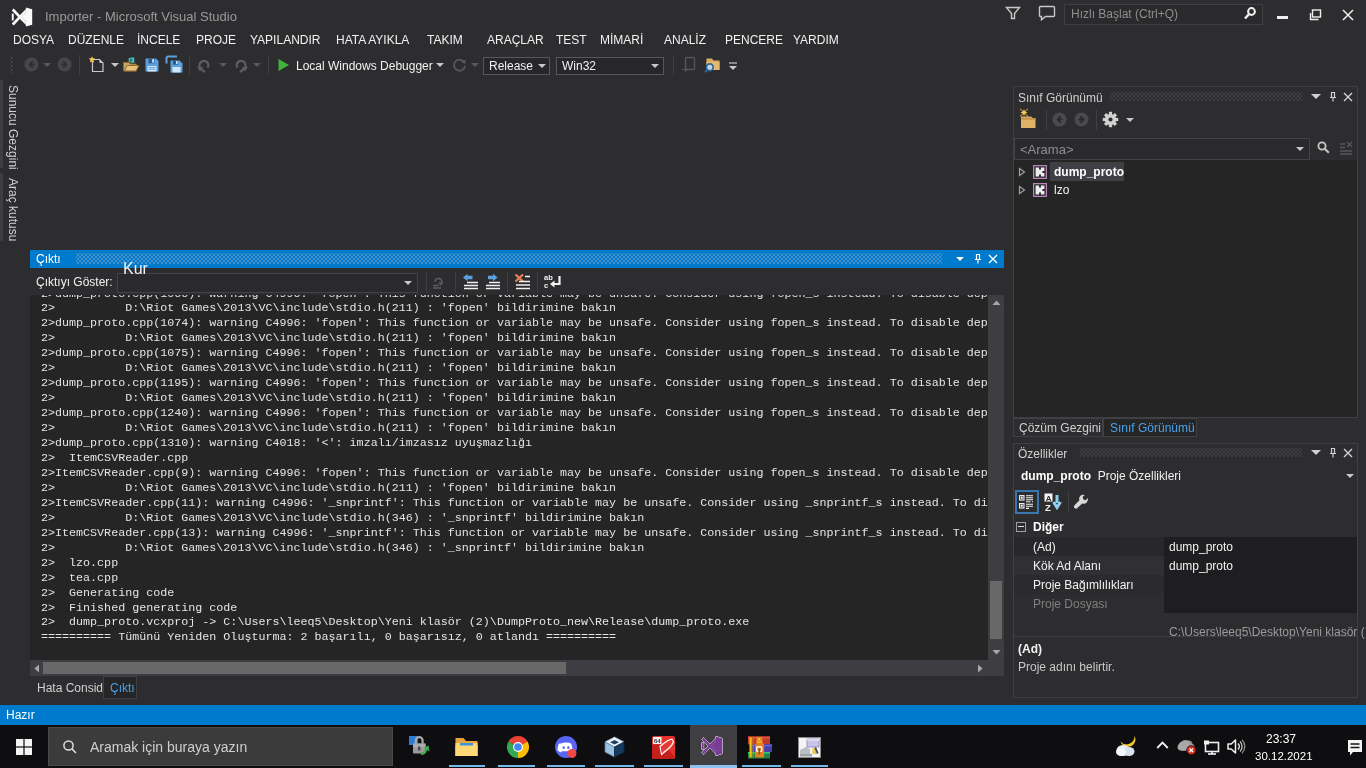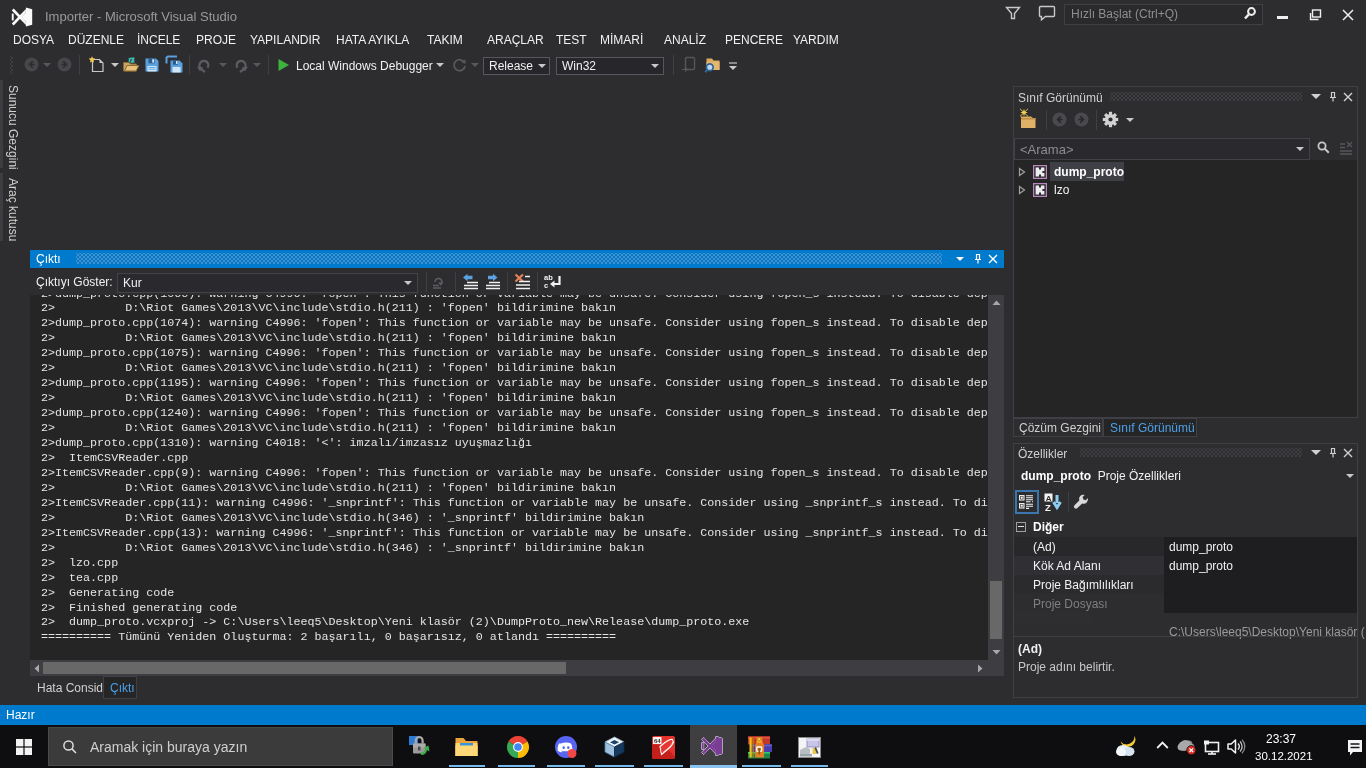--- a/index.html
+++ b/index.html
@@ -169,21 +169,21 @@
 <div class="carot" style="left:956px;top:257px;border-top-color:#fff;"></div>
 <svg style="left:972px;top:253px;" width="12" height="12" viewBox="0 0 12 12">
   <path d="M4.5,1.5 h3 v5 h-3 z M3,6.5 h6 M6,6.5 v4" fill="none" stroke="#fff" stroke-width="1.2"></path>
 </svg>
 <svg style="left:988px;top:254px;" width="10" height="10" viewBox="0 0 10 10">
   <path d="M1,1 L9,9 M9,1 L1,9" stroke="#fff" stroke-width="1.4"></path>
 </svg>
 
 <div class="t" style="left:36px;top:275px;font-size:12px;color:#f1f1f1;">Çıktıyı Göster:</div>
 <div class="combo" style="left:117px;top:273px;width:299px;height:18px;"></div>
-<div class="t" style="left:123px;top:276px;font-size:12px;color:#f1f1f1;">Kur</div>
+<div class="t" style="left:123px;top:260px;font-size:16px;color:#f1f1f1;">Kur</div>
 <div class="carot" style="left:404px;top:281px;"></div>
 <div class="sep" style="left:426px;top:272px;height:20px;"></div>
 <svg style="left:430px;top:274px;" width="16" height="16" viewBox="0 0 16 16">
   <path d="M5,8 a3.5,3.5 0 1 1 6.5,1.8" fill="none" stroke="#5c5c62" stroke-width="1.6"></path>
   <path d="M13.2,8 l-2.4,4 -2.6,-3.4 z" fill="#5c5c62"></path>
   <path d="M3,11.5 h6 M3,14 h8" stroke="#5c5c62" stroke-width="1.4"></path>
 </svg>
 <div class="sep" style="left:455px;top:272px;height:20px;"></div>
 <svg style="left:462px;top:273px;" width="17" height="17" viewBox="0 0 17 17">
   <path d="M1,4.5 L5.5,0.8 v2 h5 v3.4 h-5 v2 z" fill="#5ba1e0"></path>

